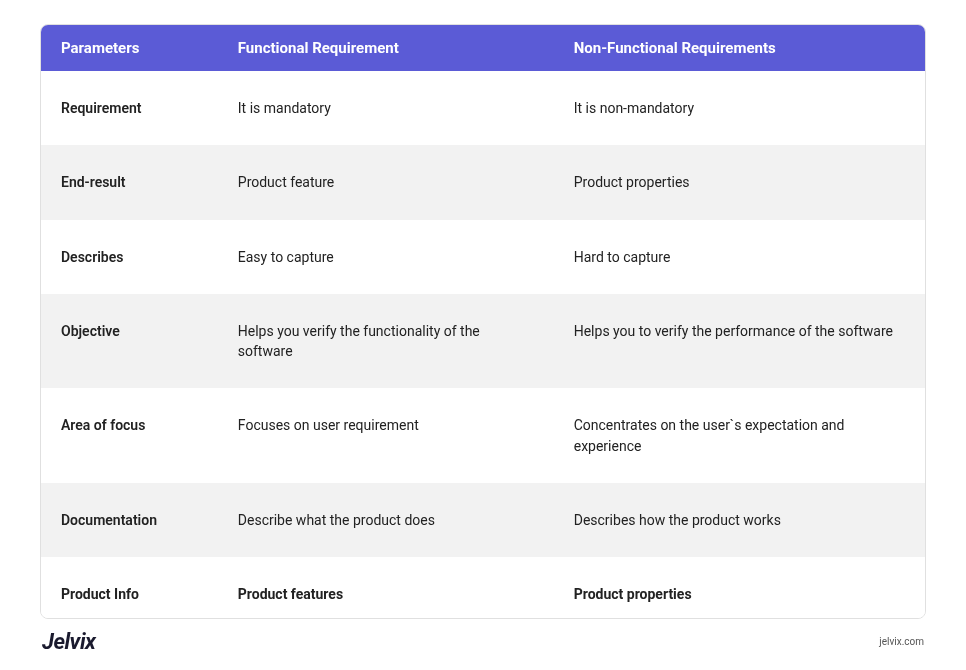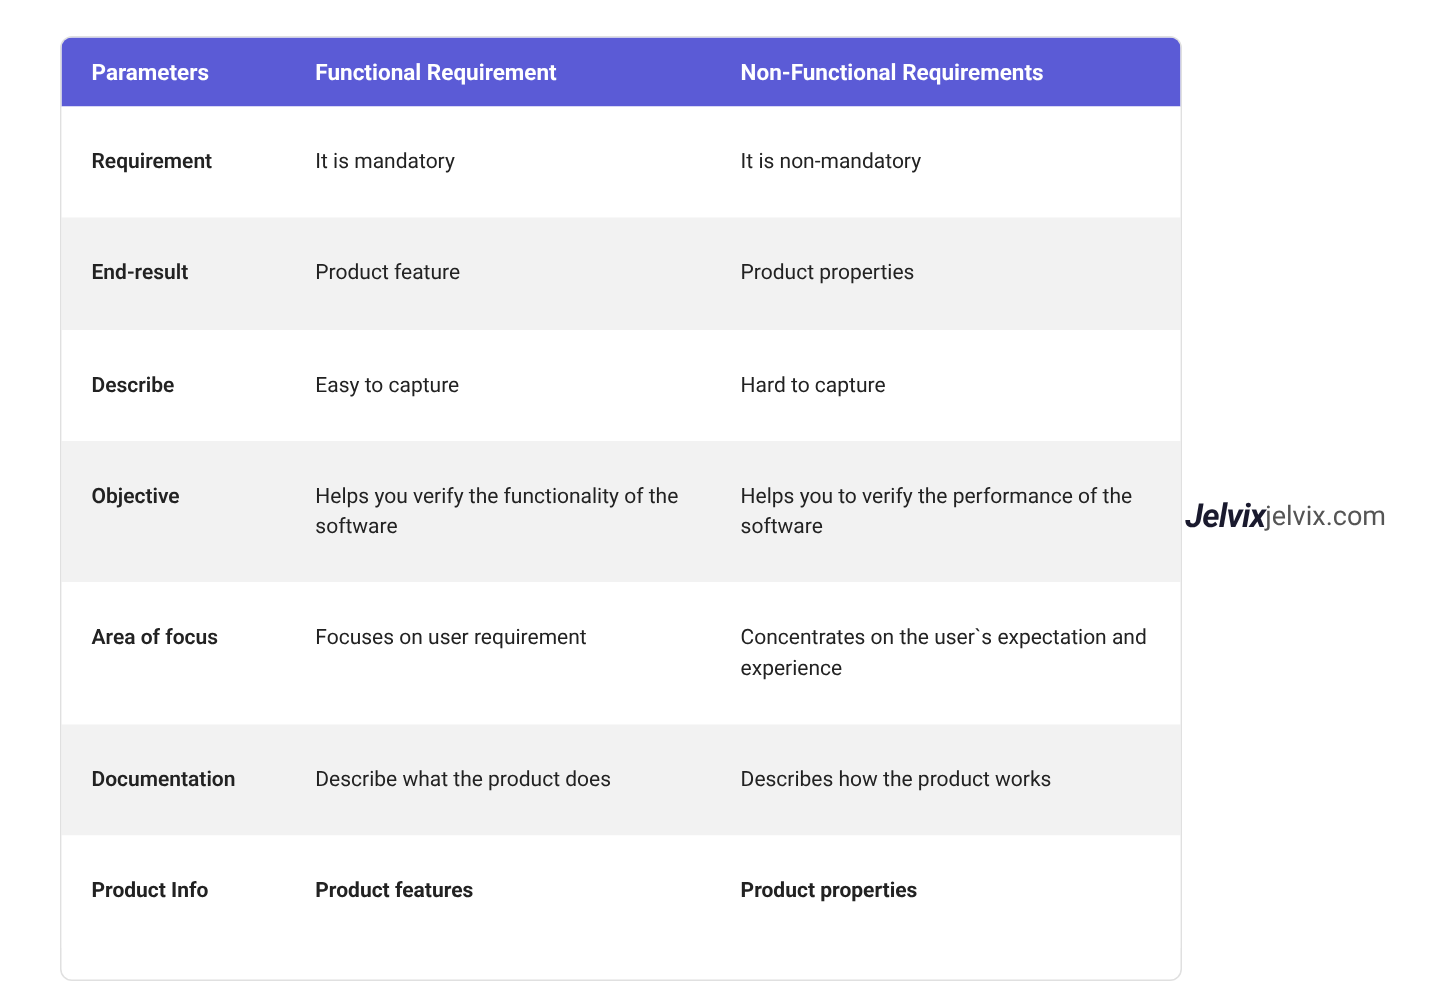--- a/index.html
+++ b/index.html
@@ -17,21 +17,21 @@
       align-items: center;
       justify-content: center;
     }
 
     .page-wrapper {
       width: 966px;
       height: 670px;
       background: #ffffff;
       position: relative;
       display: flex;
-      flex-direction: row;
+      flex-direction: column;
       padding: 24px 40px 16px 40px;
     }
 
     .table-container {
       width: 100%;
       border-radius: 8px;
       overflow: hidden;
       border: 1px solid #e0e0e0;
       flex: 1;
     }
@@ -100,21 +100,21 @@
 
     .brand-logo {
       font-size: 22px;
       font-weight: 700;
       color: #1a1a2e;
       font-style: italic;
       letter-spacing: -0.5px;
     }
 
     .brand-url {
-      font-size: 18px;
+      font-size: 10px;
       color: #555555;
     }
   </style>
 </head>
 <body>
 
 <div class="page-wrapper">
   <div class="table-container">
     <table>
       <thead>
@@ -129,21 +129,21 @@
             <td>Requirement</td>
             <td>It is mandatory</td>
             <td>It is non-mandatory</td>
           </tr>
           <tr>
             <td>End-result</td>
             <td>Product feature</td>
             <td>Product properties</td>
           </tr>
           <tr>
-            <td>Describe</td>
+            <td>Describes</td>
             <td>Easy to capture</td>
             <td>Hard to capture</td>
           </tr>
           <tr>
             <td>Objective</td>
             <td>Helps you verify the functionality of the software</td>
             <td>Helps you to verify the performance of the software</td>
           </tr>
           <tr>
             <td>Area of focus</td>

